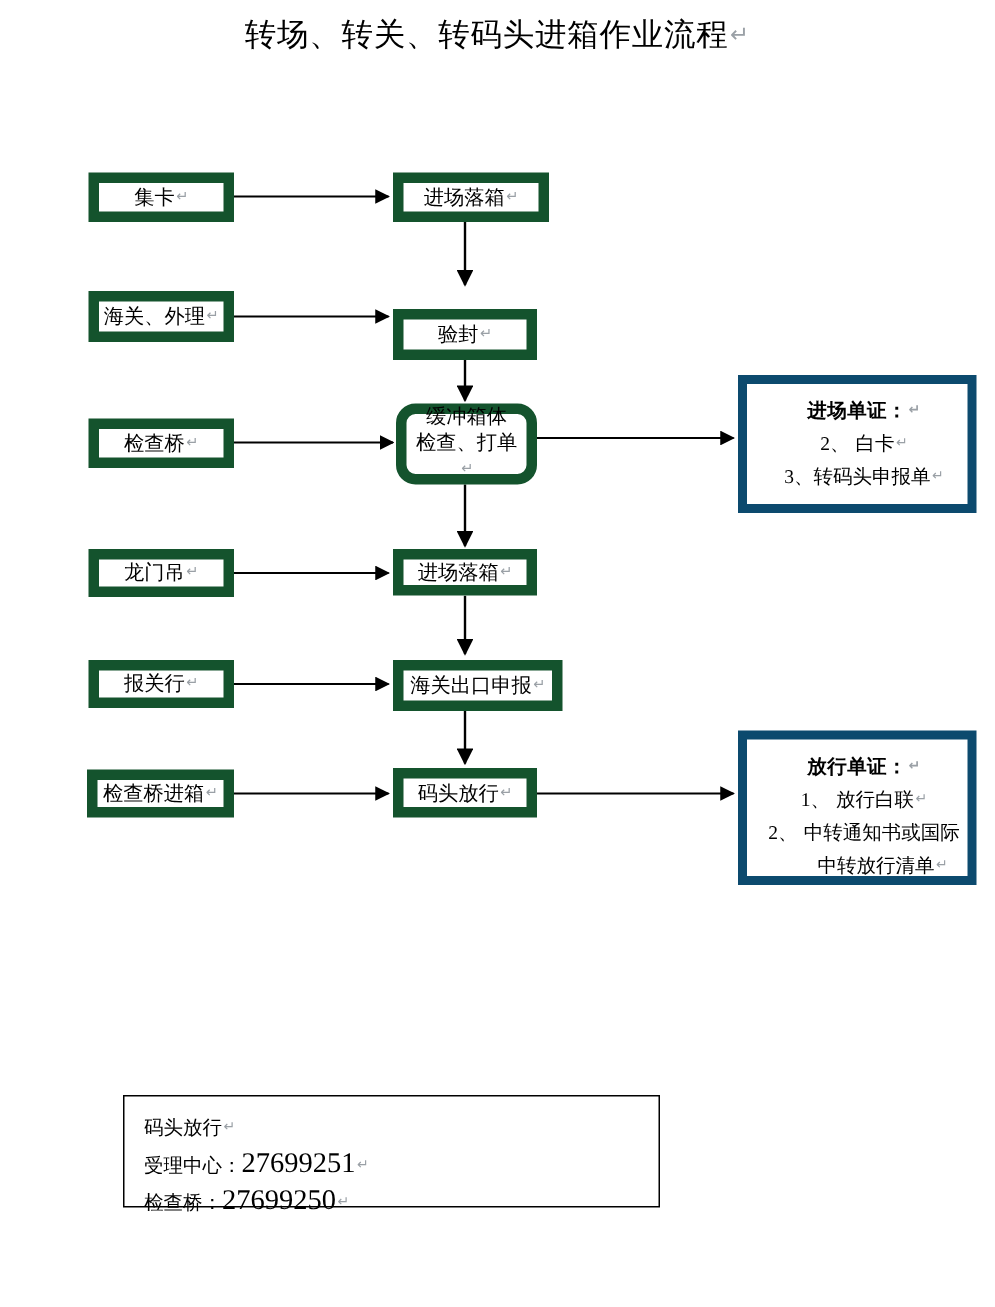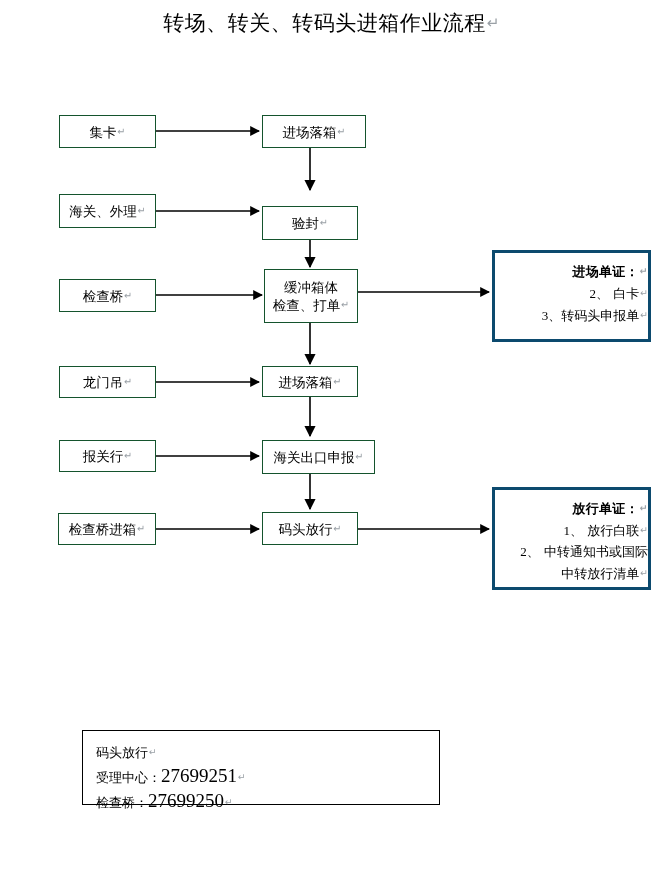--- a/index.html
+++ b/index.html
@@ -37,38 +37,38 @@
   .pilcrow {
     color: #9aa0a6;
     font-size: 0.72em;
     vertical-align: 2px;
     margin-left: 1px;
     font-family: "DejaVu Sans", sans-serif;
   }
 
   
   .box {
-    border: 1px solid #14532d;
+    border: 7px solid #14532d;
     background: #ffffff;
     display: flex;
     align-items: center;
     justify-content: center;
     font-size: 13.5px;
     line-height: 17px;
     text-align: center;
     z-index: 3;
   }
   .box .inner { padding: 0 2px; }
 
   .note-box {
-    border: 3px solid #0c4a6e;
+    border: 6px solid #0c4a6e;
     background: #ffffff;
     font-size: 13px;
     line-height: 21px;
-    text-align: right;
+    text-align: center;
     z-index: 3;
     padding: 7px 0 2px 9px;
   }
   .note-title {
     font-weight: bold;
     letter-spacing: 0.3px;
   }
   .note-line { white-space: nowrap; }
   .num {
     font-family: "Liberation Serif", "DejaVu Serif", serif;
@@ -158,21 +158,21 @@
   </div>
 
   <div class="pg box" style="left:262px; top:115px; width:104px; height:33px;">
     <span class="inner"><span>进场落箱</span><span class="pilcrow">↵</span></span>
   </div>
 
   <div class="pg box" style="left:262px; top:206px; width:96px; height:34px;">
     <span class="inner"><span>验封</span><span class="pilcrow">↵</span></span>
   </div>
 
-  <div class="pg box" style="left:264px; top:269px; width:94px; height:54px;">
+  <div class="pg box" style="left:264px; top:269px; width:94px; height:54px;border-radius:13px;">
     <span class="inner">
       <span>缓冲箱体</span><br>
       <span>检查、打单</span><span class="pilcrow">↵</span>
     </span>
   </div>
 
   <div class="pg box" style="left:262px; top:366px; width:96px; height:31px;">
     <span class="inner"><span>进场落箱</span><span class="pilcrow">↵</span></span>
   </div>
 

